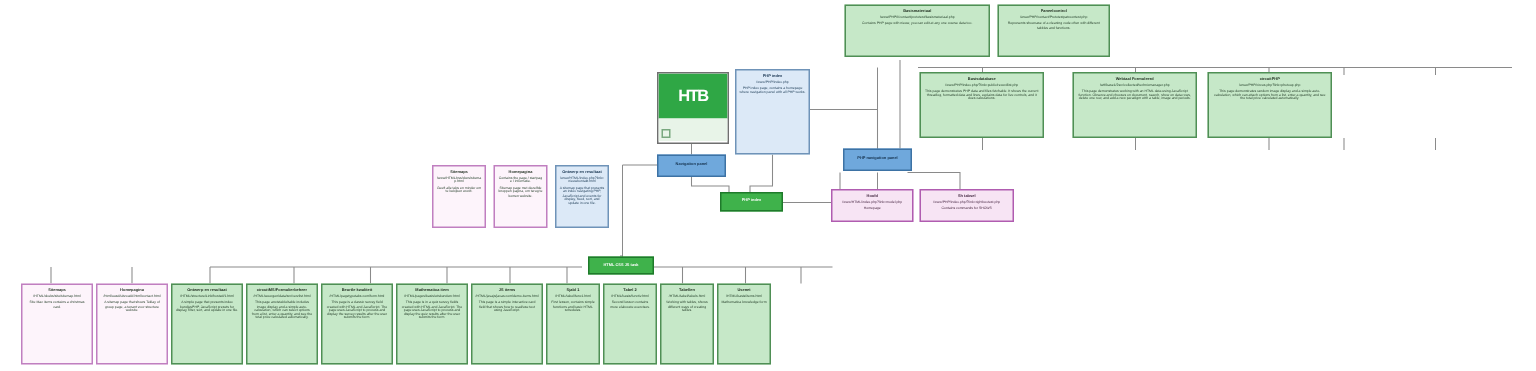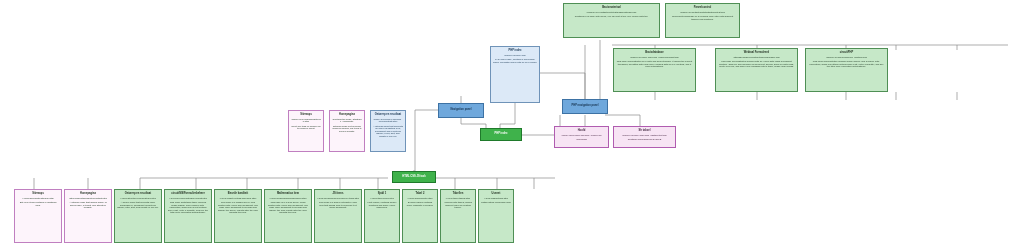--- a/index.html
+++ b/index.html
@@ -157,20 +157,34 @@
     <path d="M298,178 L298,189"></path>
     <path d="M340,178 L340,189"></path>
     <path d="M378,178 L378,189"></path>
     <path d="M455,178 L455,189"></path>
     <path d="M497,178 L497,189"></path>
     <path d="M534,178 L534,189"></path>
 
     <path d="M414,170 L414,174"></path>
   </svg>
 
+  <div class="logo-node" style="left:438px;top:48px;width:48px;height:48px;">
+    <div class="logo-top">
+      <div class="logo-wrap">
+        <span class="bar logo-bar-top"></span>
+        <span class="logo-mark">HTB</span>
+        <span class="bar logo-bar-bot"></span>
+      </div>
+    </div>
+    <div class="logo-bottom">
+      <span class="logo-badge"></span>
+      
+      
+    </div>
+  </div>
 
   <div class="node blue" style="left:438px;top:103px;width:46px;height:15px;display:flex;align-items:center;justify-content:center;">
     <span class="t">Navigation panel</span>
   </div>
 
   <div class="node blue" style="left:562px;top:99px;width:46px;height:15px;display:flex;align-items:center;justify-content:center;">
     <span class="t">PHP navigation panel</span>
   </div>
 
   <div class="node hub" style="left:480px;top:128px;width:42px;height:13px;display:flex;align-items:center;justify-content:center;">

